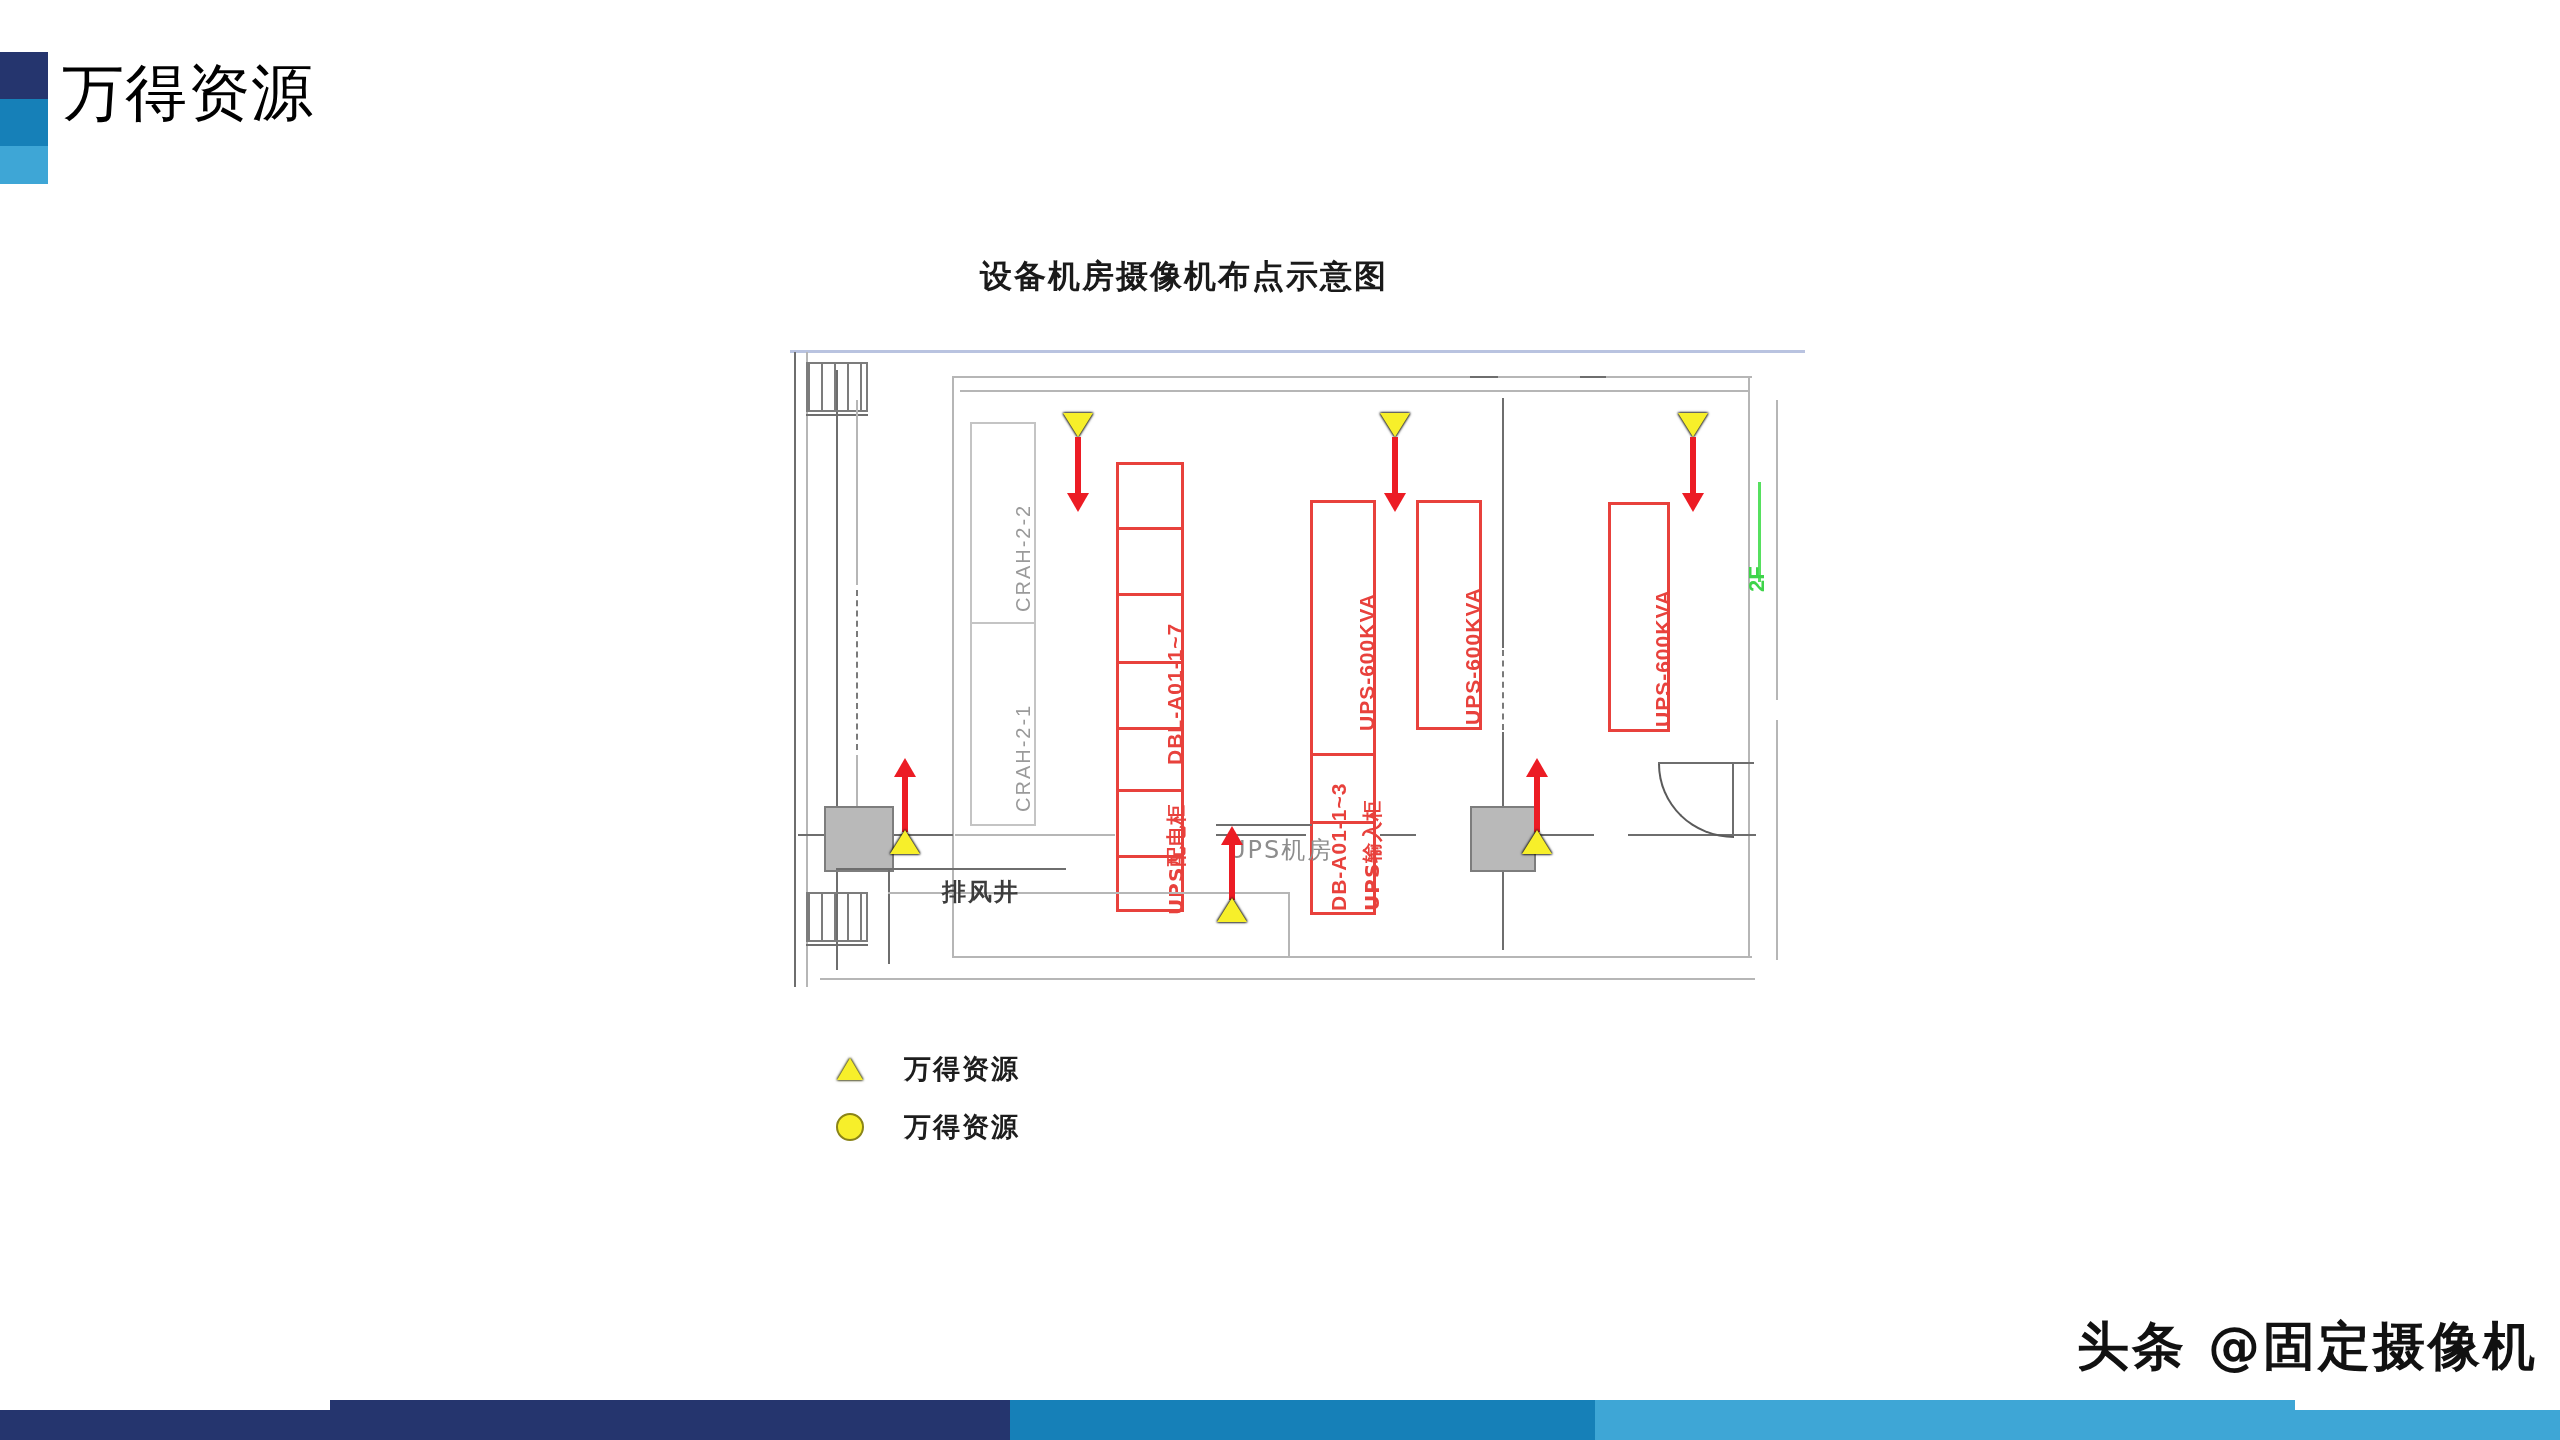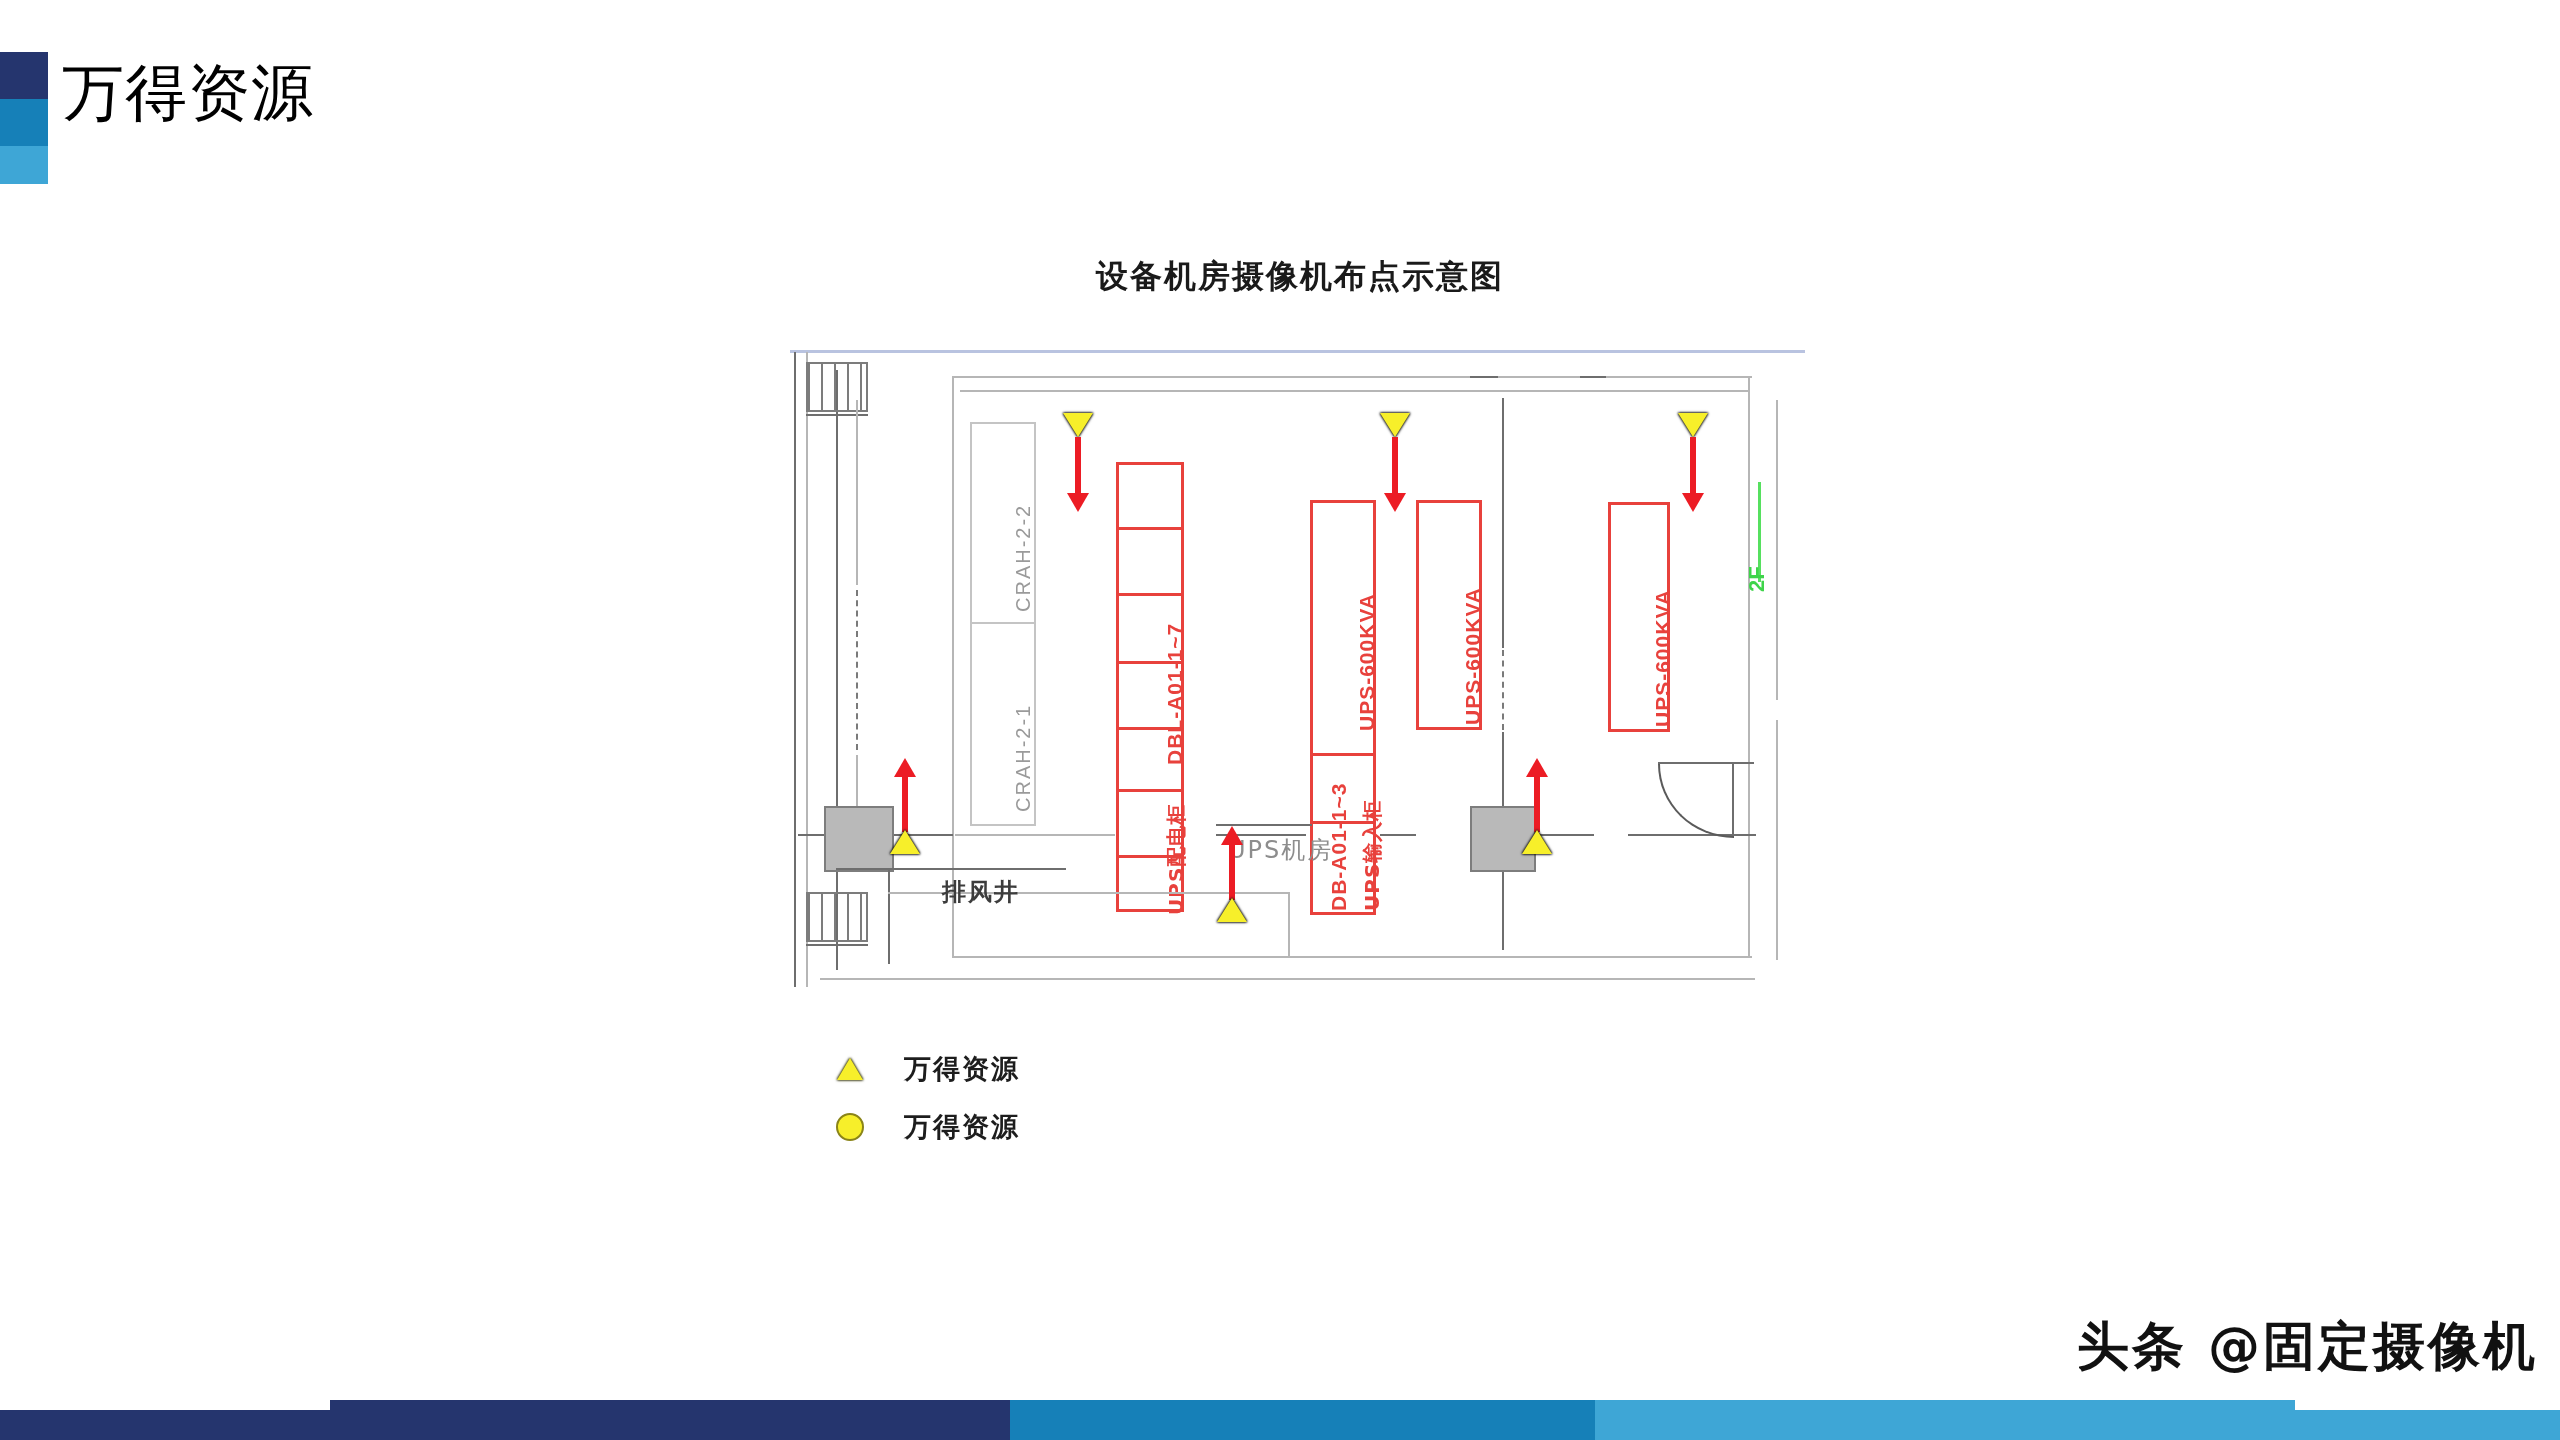--- a/index.html
+++ b/index.html
@@ -48,21 +48,21 @@
     left: 780px;
     top: 255px;
     width: 1060px;
     height: 900px;
   }
   .diagram-title {
     position: absolute;
     left: 200px;
     top: 0;
     width: 640px;
-    text-align: center;
+    text-align: left;
     font-size: 32px;
     font-weight: bold;
     color: #1a1a1a;
     font-family: "DejaVu Serif", "Liberation Serif", serif;
     letter-spacing: 2px;
   }
 
   
   .plan {
     position: absolute;

